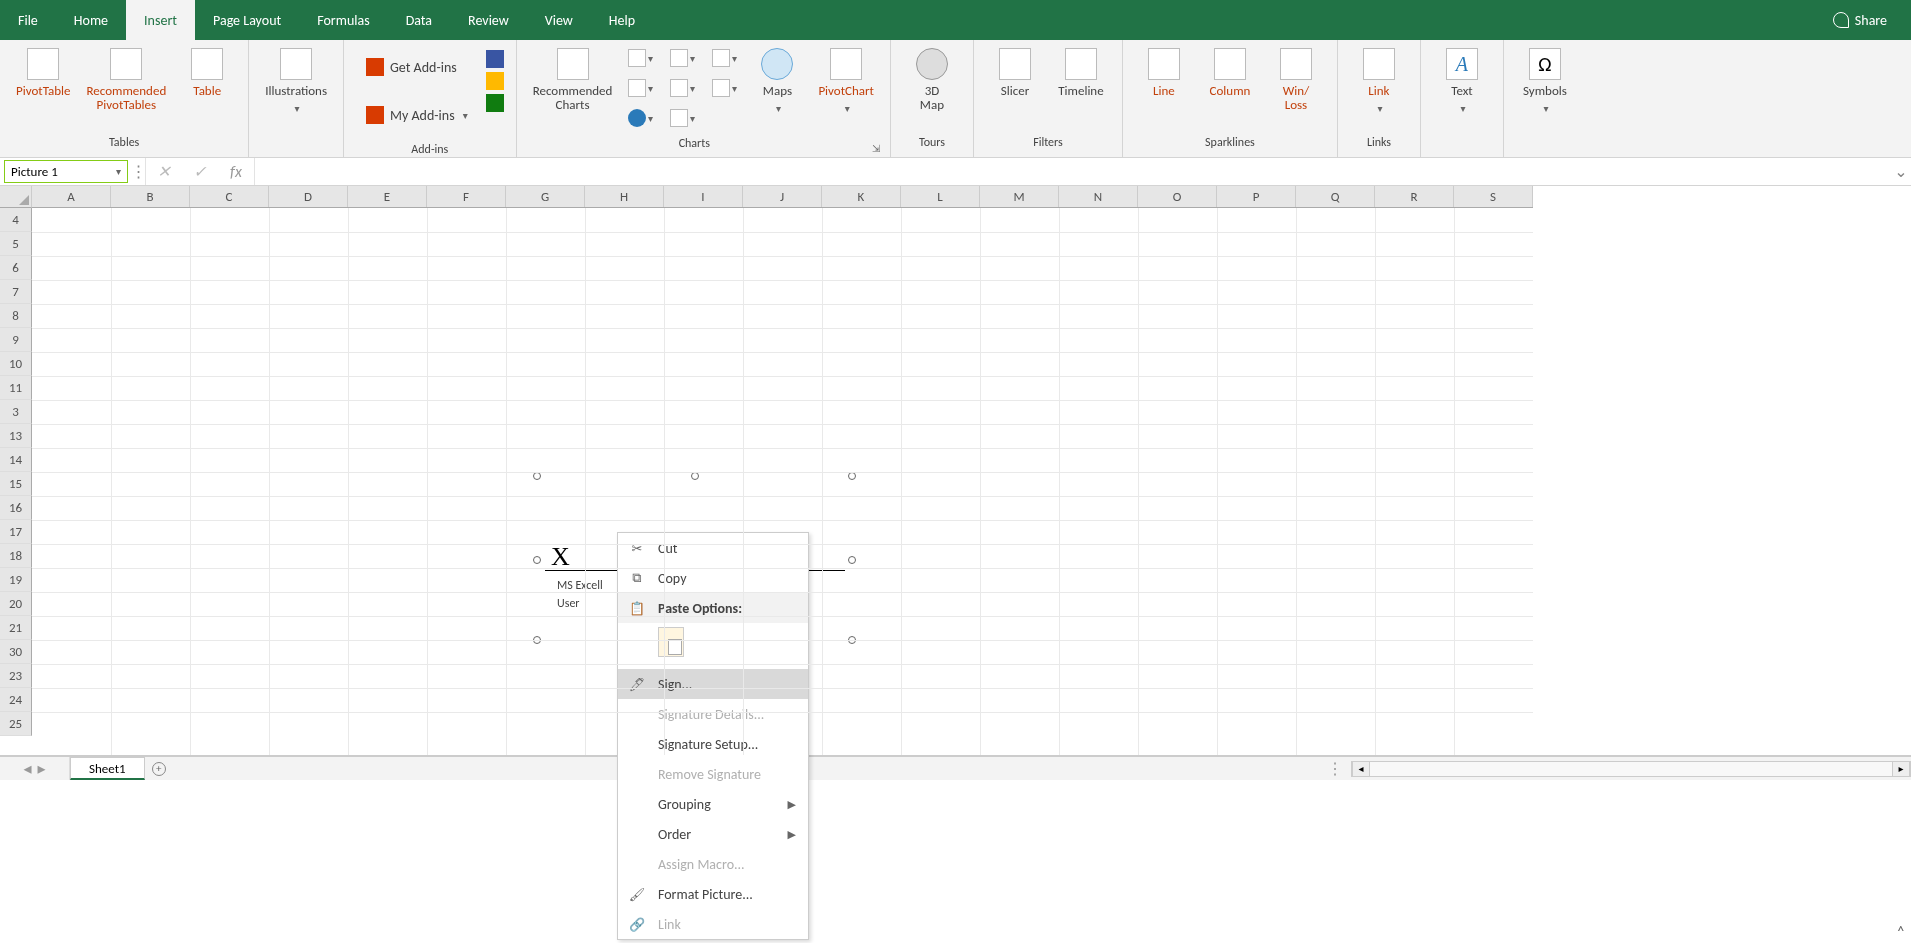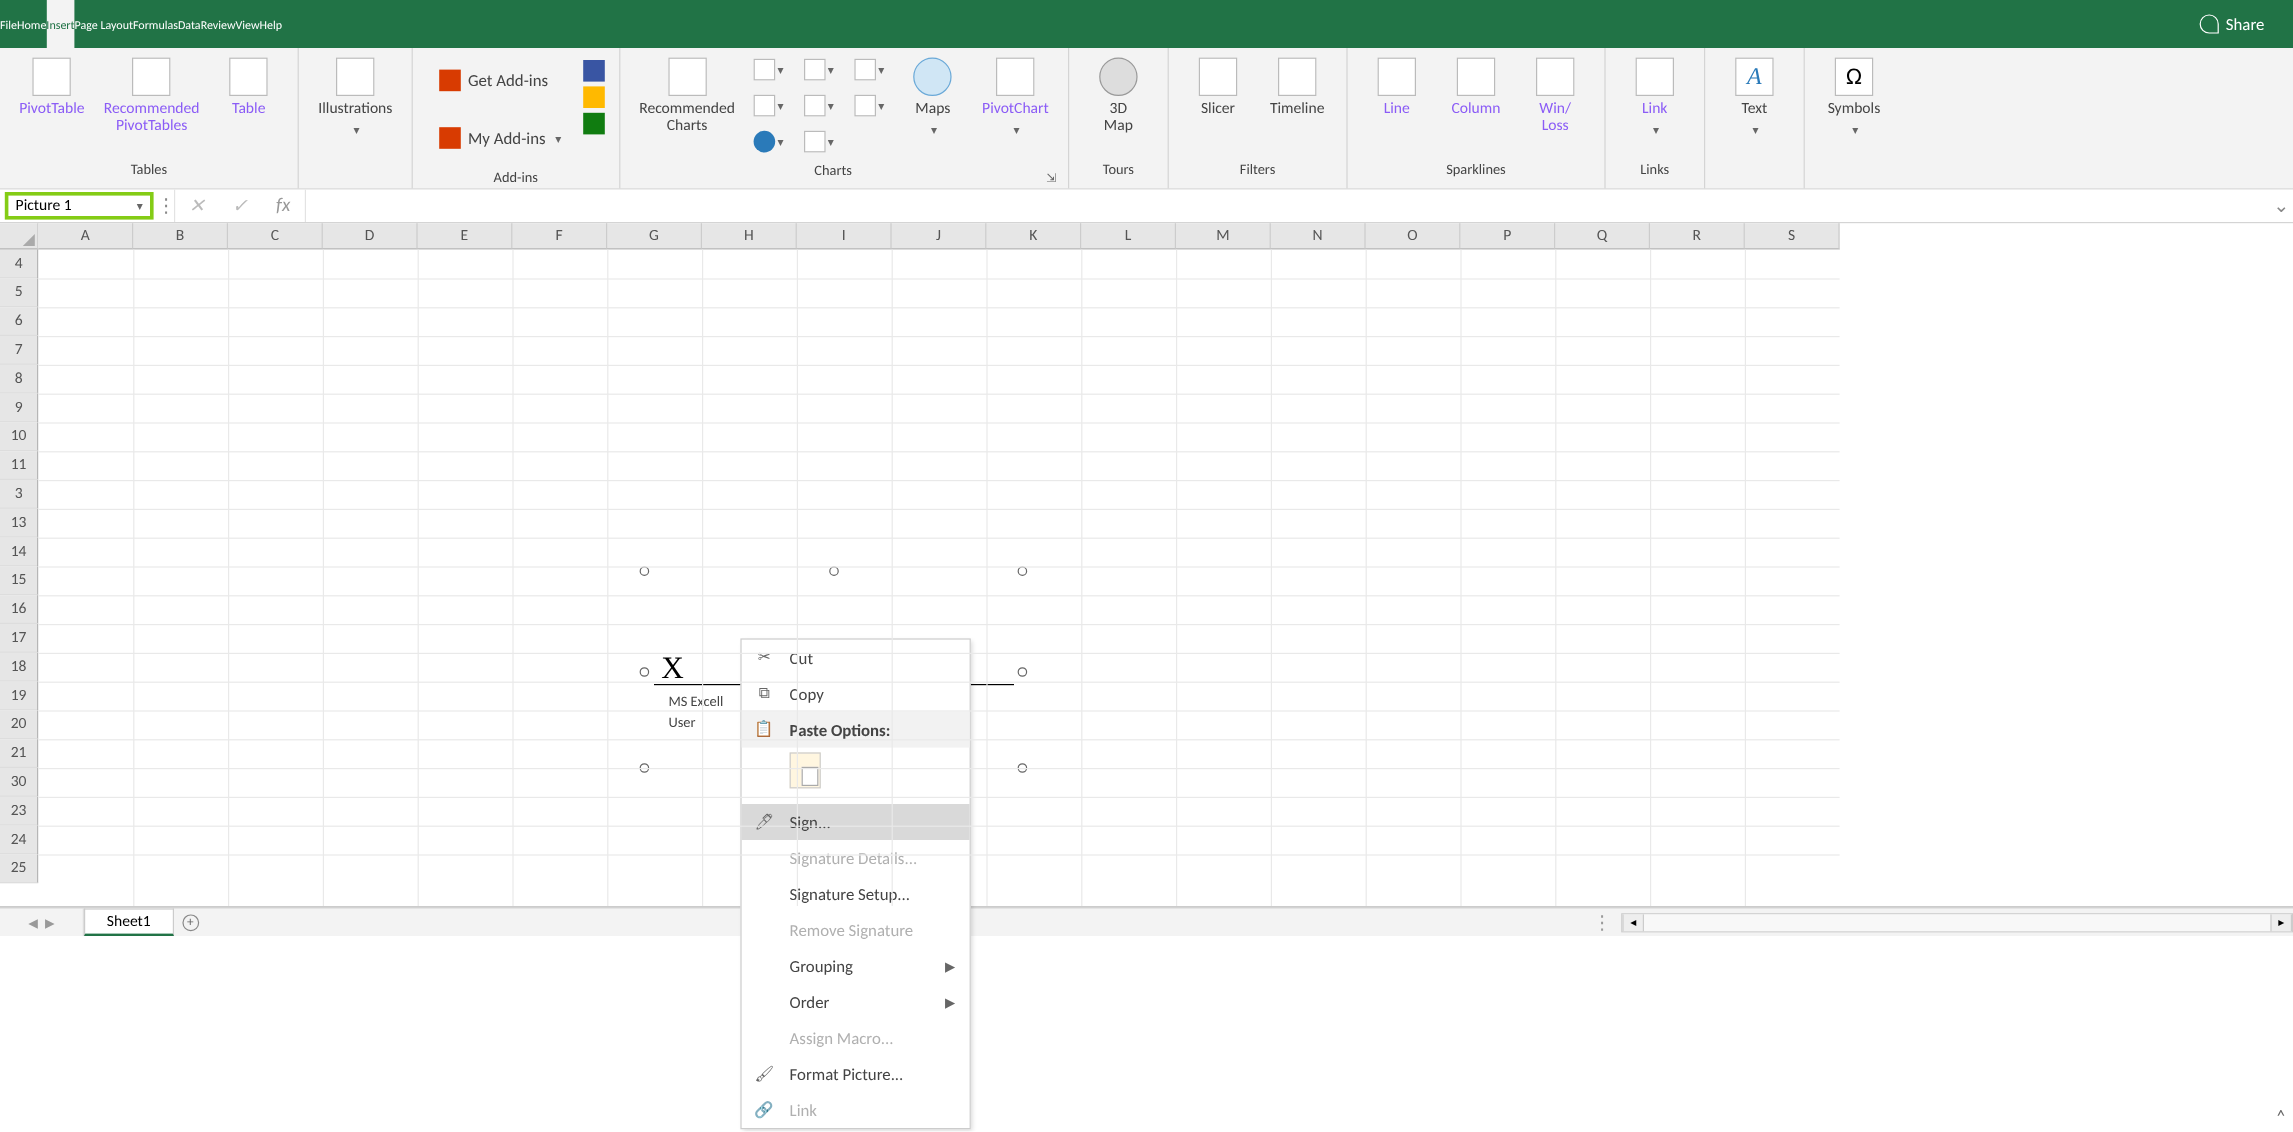--- a/index.html
+++ b/index.html
@@ -1,47 +1,47 @@
 <!DOCTYPE html>
 <html><head>
 <meta charset="utf-8">
 <style>
 * { margin: 0; padding: 0; box-sizing: border-box; font-family: "Segoe UI", Calibri, sans-serif; }
 body { background: #fff; width: 1911px; height: 943px; overflow: hidden; position: relative; }
 
 
 .menu-bar { height: 40px; background: #217346; display: flex; align-items: stretch; color: #fff; position: relative; }
-.menu-item { padding: 0 0; display: flex; align-items: center; font-size: 10px; cursor: pointer; }
+.menu-item { padding: 0 18px; display: flex; align-items: center; font-size: 14px; cursor: pointer; }
 .menu-item.active { background: #f3f3f3; color: #217346; }
 .tellme { display:flex; align-items:center; gap:10px; padding-left:22px; font-size:14px; }
 .tellme .bulb { width:14px; height:14px; border:1.5px solid #fff; border-radius:50%; position:relative; }
 .share { position:absolute; right:24px; top:0; height:40px; display:flex; align-items:center; gap:6px; font-size:14px; }
 .share .avatar { width:16px; height:16px; border:1.5px solid #fff; border-radius:50% 50% 0 50%; }
 
 
 .ribbon { height: 118px; background: #f3f3f3; border-bottom:1px solid #d4d4d4; display:flex; }
 .group { border-right:1px solid #d4d4d4; display:flex; flex-direction:column; }
 .group-body { flex:1; display:flex; align-items:flex-start; padding:4px 8px; }
 .group-label { height:22px; text-align:center; font-size:12px; color:#444; }
 .big-btn { display:flex; flex-direction:column; align-items:center; justify-content:flex-start; padding:4px 8px; gap:4px; min-width:66px; }
 .big-btn .ico { width:32px; height:32px; background:#fff; border:1px solid #bbb; display:flex; align-items:center; justify-content:center; font-size:14px; }
 .big-btn .lbl { font-size:13px; text-align:center; color:#444; line-height:1.1; }
-.big-btn.disabled .lbl { color:#8b5cf6;text-align:center; }
+.big-btn.disabled .lbl { color:#c2410c;text-align:center; }
 .med-btn { display:flex; align-items:center; gap:6px; padding:6px 8px; font-size:14px; color:#444; }
 .sm-ico { width:18px; height:18px; background:#fff; border:1px solid #bbb; display:inline-block; }
 .carets { color:#666; font-size:10px; margin-left:2px; }
 .chart-grid { display:grid; grid-template-columns:repeat(3, 40px); grid-template-rows:repeat(3,28px); gap:2px; }
 .chart-grid > div { display:flex; align-items:center; justify-content:center; }
 .launcher { width:14px; height:14px; font-size:10px; color:#666; align-self:flex-end; margin:0 4px 2px 0; cursor:pointer;}
 .group-row { display:flex; align-items:center; height:22px;}
 .collapse-ribbon { position:absolute; right:6px; bottom:2px; color:#666; cursor:pointer; }
 
 
 .formula-bar { height:28px; border-bottom:1px solid #d4d4d4; display:flex; align-items:stretch; background:#fff;}
-.namebox { width:124px; border:3px solid #84cc16; margin:2px 4px; display:flex; align-items:center; padding:0 6px; font-size:13px; }
+.namebox { width:124px; border:1px solid #84cc16; margin:2px 4px; display:flex; align-items:center; padding:0 6px; font-size:13px; }
 .namebox .dd { margin-left:auto; color:#666; font-size:10px;}
 .vdots { width:14px; display:flex; align-items:center; justify-content:center; color:#888; border-right:1px solid #e3e3e3;}
 .fx-cancel, .fx-ok, .fx-label { width:36px; display:flex; align-items:center; justify-content:center; color:#999; font-style:italic;}
 .fx-cancel{color:#bbb;} .fx-ok{color:#bbb;}
 .fx-input { flex:1; border-left:1px solid #e3e3e3; }
 .fx-expand { width:20px; display:flex; align-items:center; justify-content:center; color:#888;}
 
 
 .sheet-wrap { position:relative; height:570px; border-bottom:1px solid #ccc; display:flex;}
 .corner { width:32px; height:22px; border-right:1px solid #ccc; border-bottom:1px solid #aaa; background:#e6e6e6; display:flex; align-items:flex-end; justify-content:flex-end; padding:2px;}

